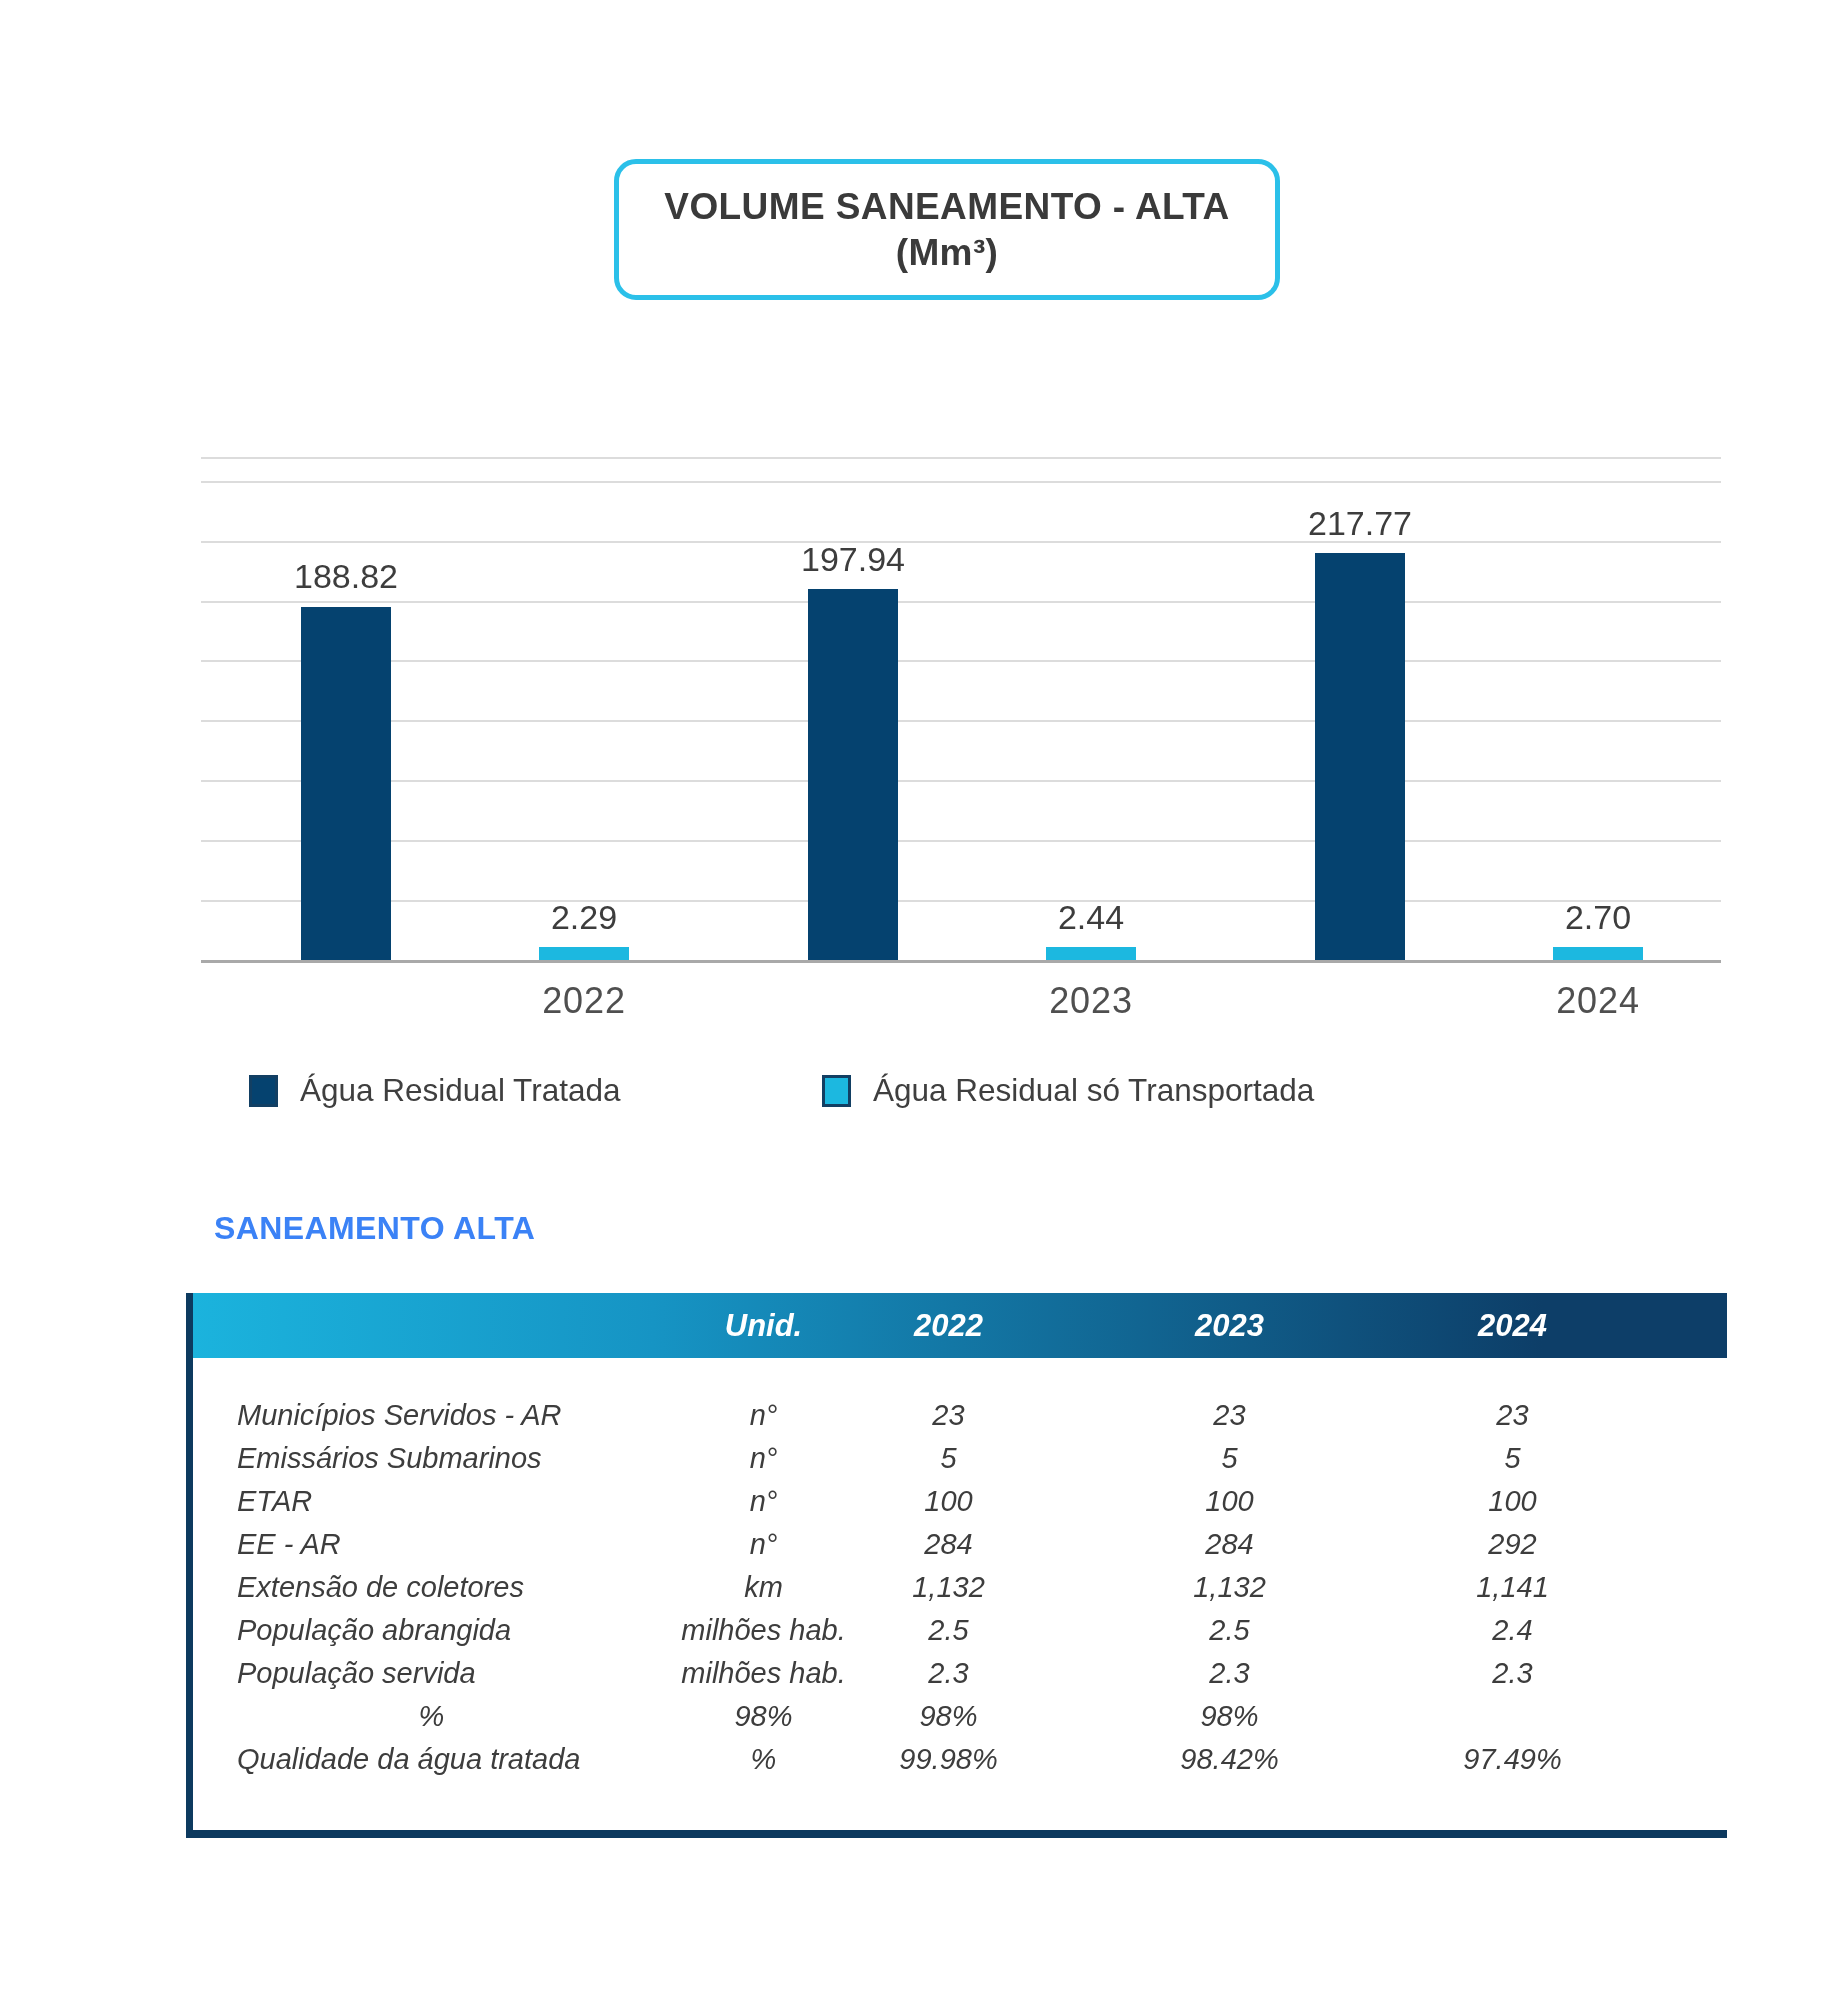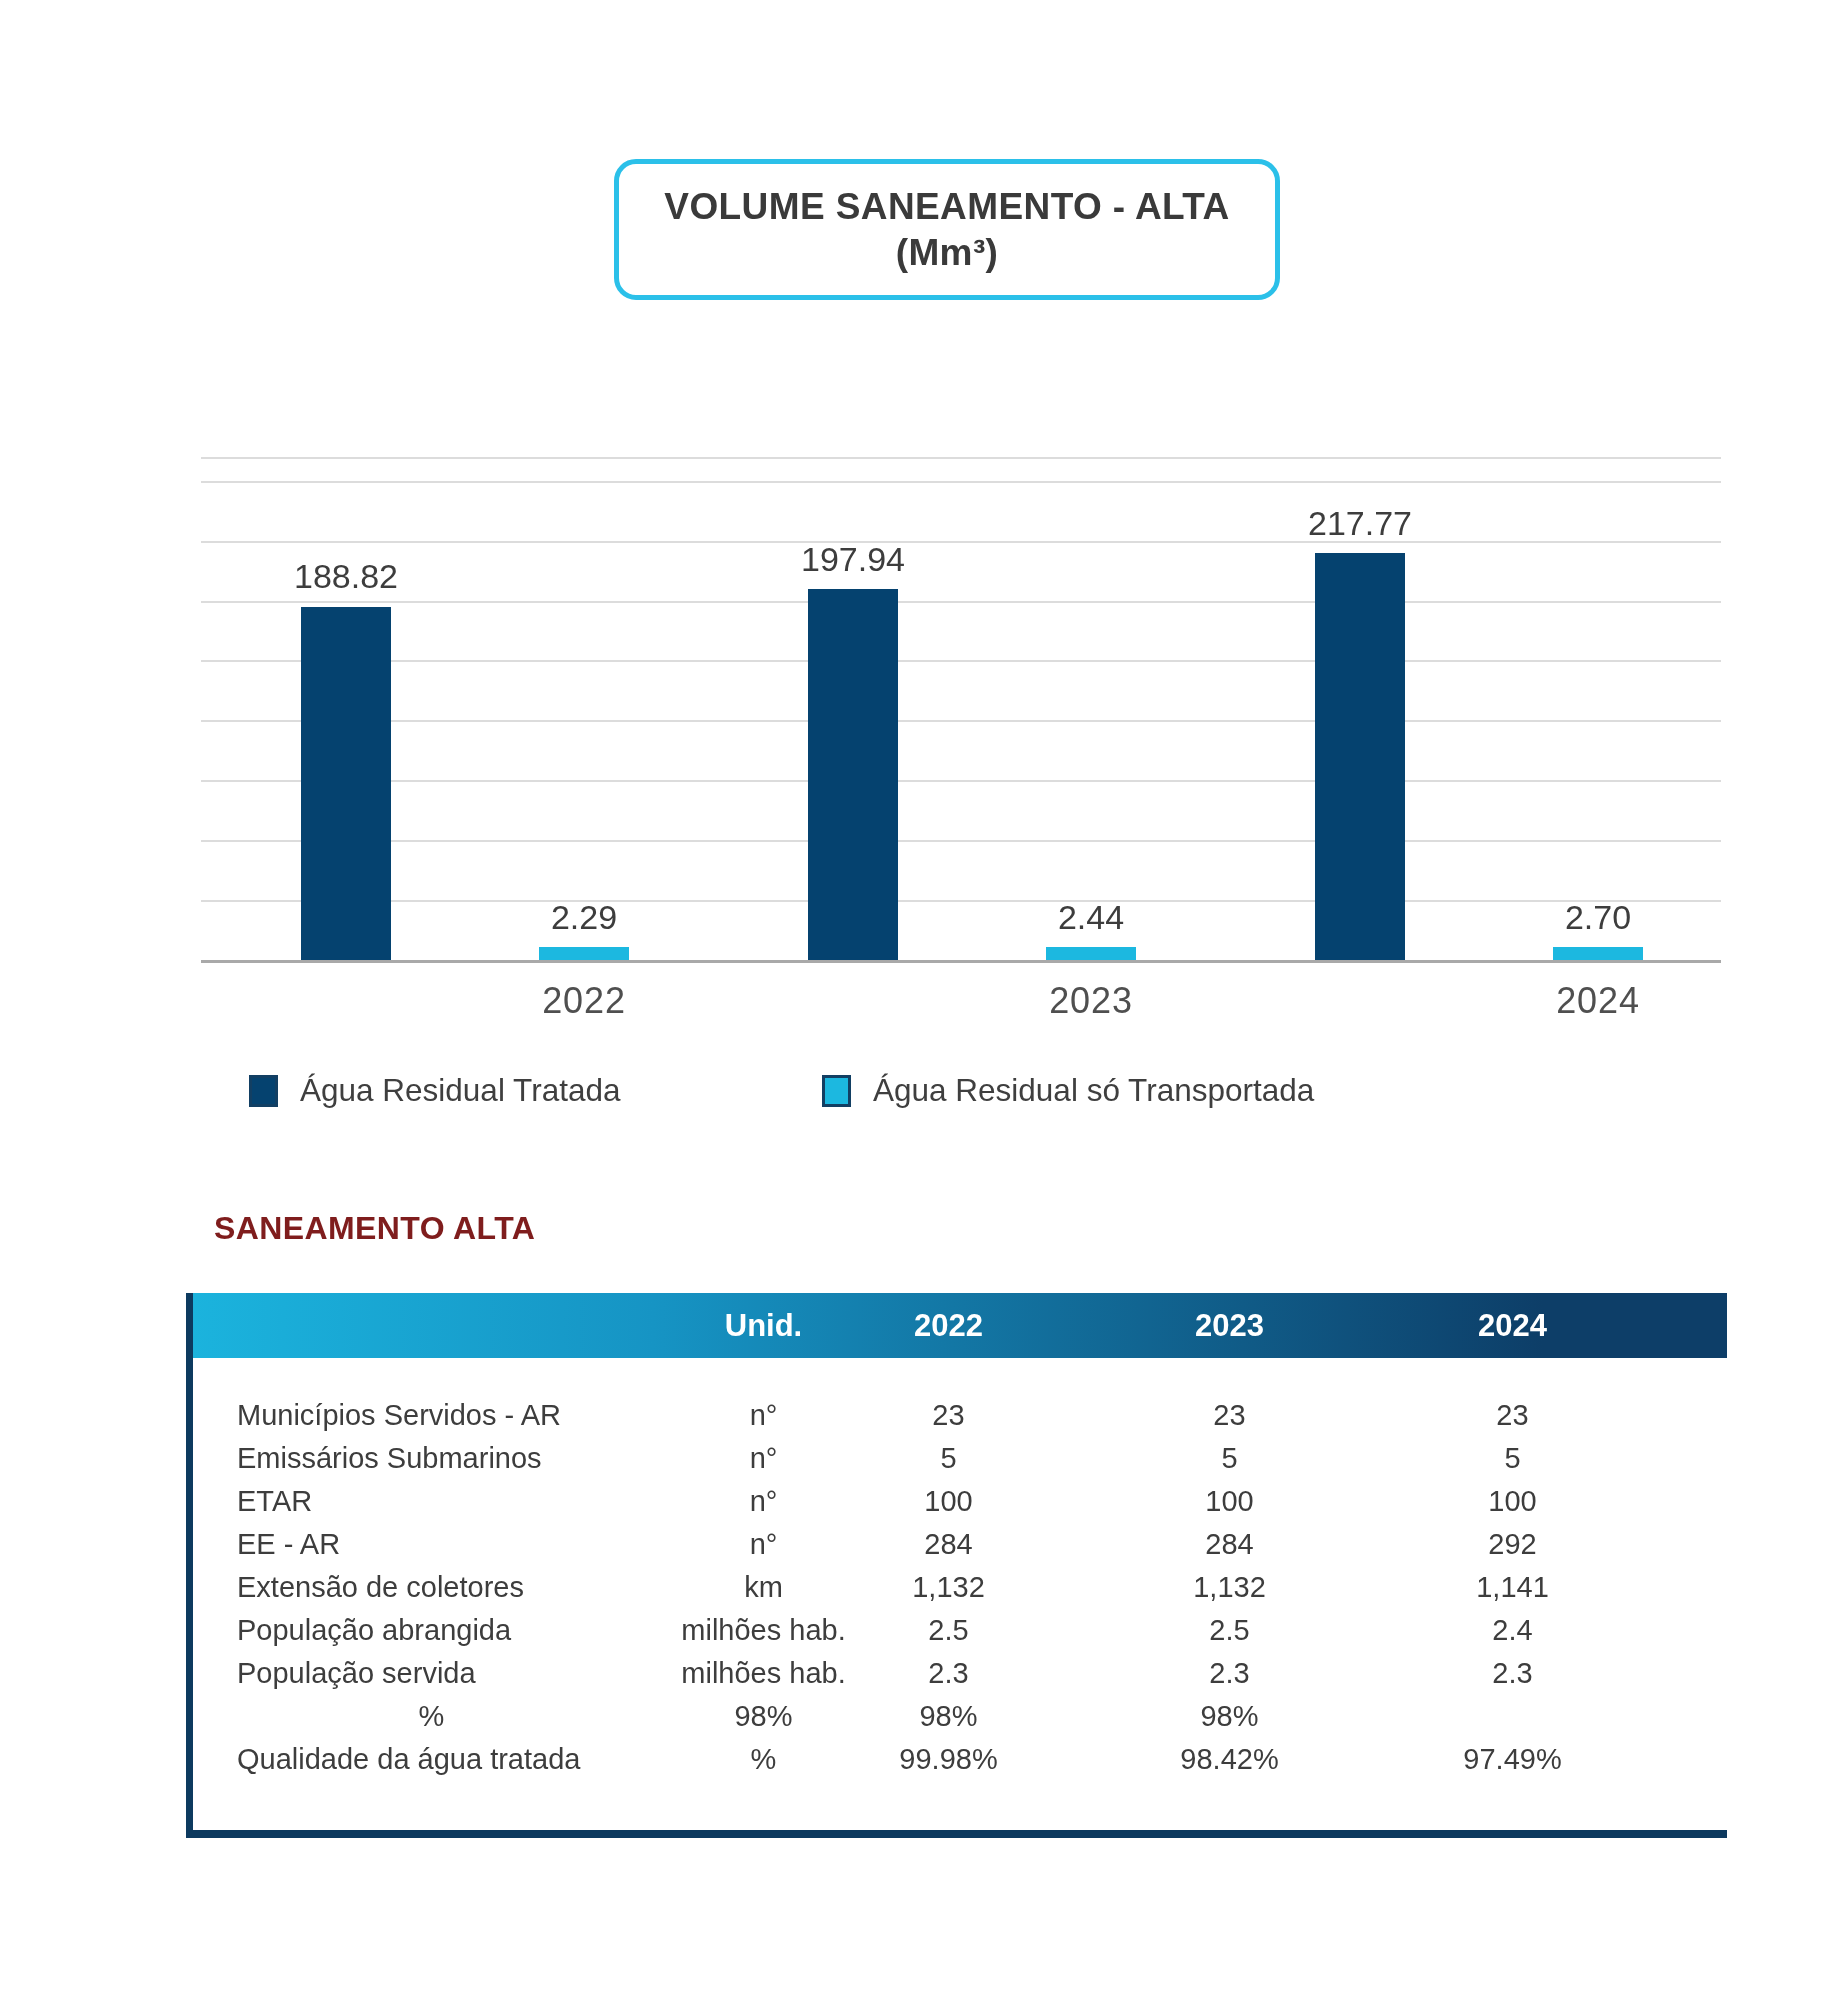--- a/index.html
+++ b/index.html
@@ -24,25 +24,25 @@
     font-size:36px;color:#4F4F4F;letter-spacing:0.9px;}
 
   
   .legend{position:absolute;left:0;top:1072px;width:1843px;height:41px;}
   .legend-item{position:absolute;display:flex;align-items:center;padding-left:48px;}
   .legend-swatch{width:29px;height:32px;box-sizing:border-box;border:3.4px solid #123F63;margin-right:22px;}
   .legend-text{font-size:31.5px;color:#3F3F3F;}
 
   
   .section-title{position:absolute;left:175px;top:1210px;font-size:32px;font-weight:bold;
-    color:#7f1d1d;letter-spacing:0.4px;}
+    color:#3b82f6;letter-spacing:0.4px;}
 
   
   .table-wrap{position:absolute;left:147px;top:1293px;width:1534px;height:537px;
-    border-left:7.7px solid #0D3A5F;border-bottom:8.5px solid #0D3A5F;box-sizing:content-box;}
+    border-left:7.7px solid #0D3A5F;border-bottom:8.5px solid #0D3A5F;box-sizing:content-box;font-style:italic;}
   .t-grid{display:grid;grid-template-columns:477px 187px 183px 379px 187px;}
   .t-header{height:65px;background:linear-gradient(90deg,#1BB3DD 0%,#1694C4 30%,#0D3E68 88%,#0D3E68 100%);
     align-items:center;}
   .t-header .t-cell{color:#FFFFFF;font-weight:bold;font-size:31px;text-align:center;}
   .t-body{margin-top:36px;}
   .t-row{height:43px;align-items:center;}
   .t-cell{font-size:29px;color:#3D3D3D;text-align:center;white-space:nowrap;}
   .t-cell.label{text-align:left;padding-left:44px;}
 </style>
 </head>

